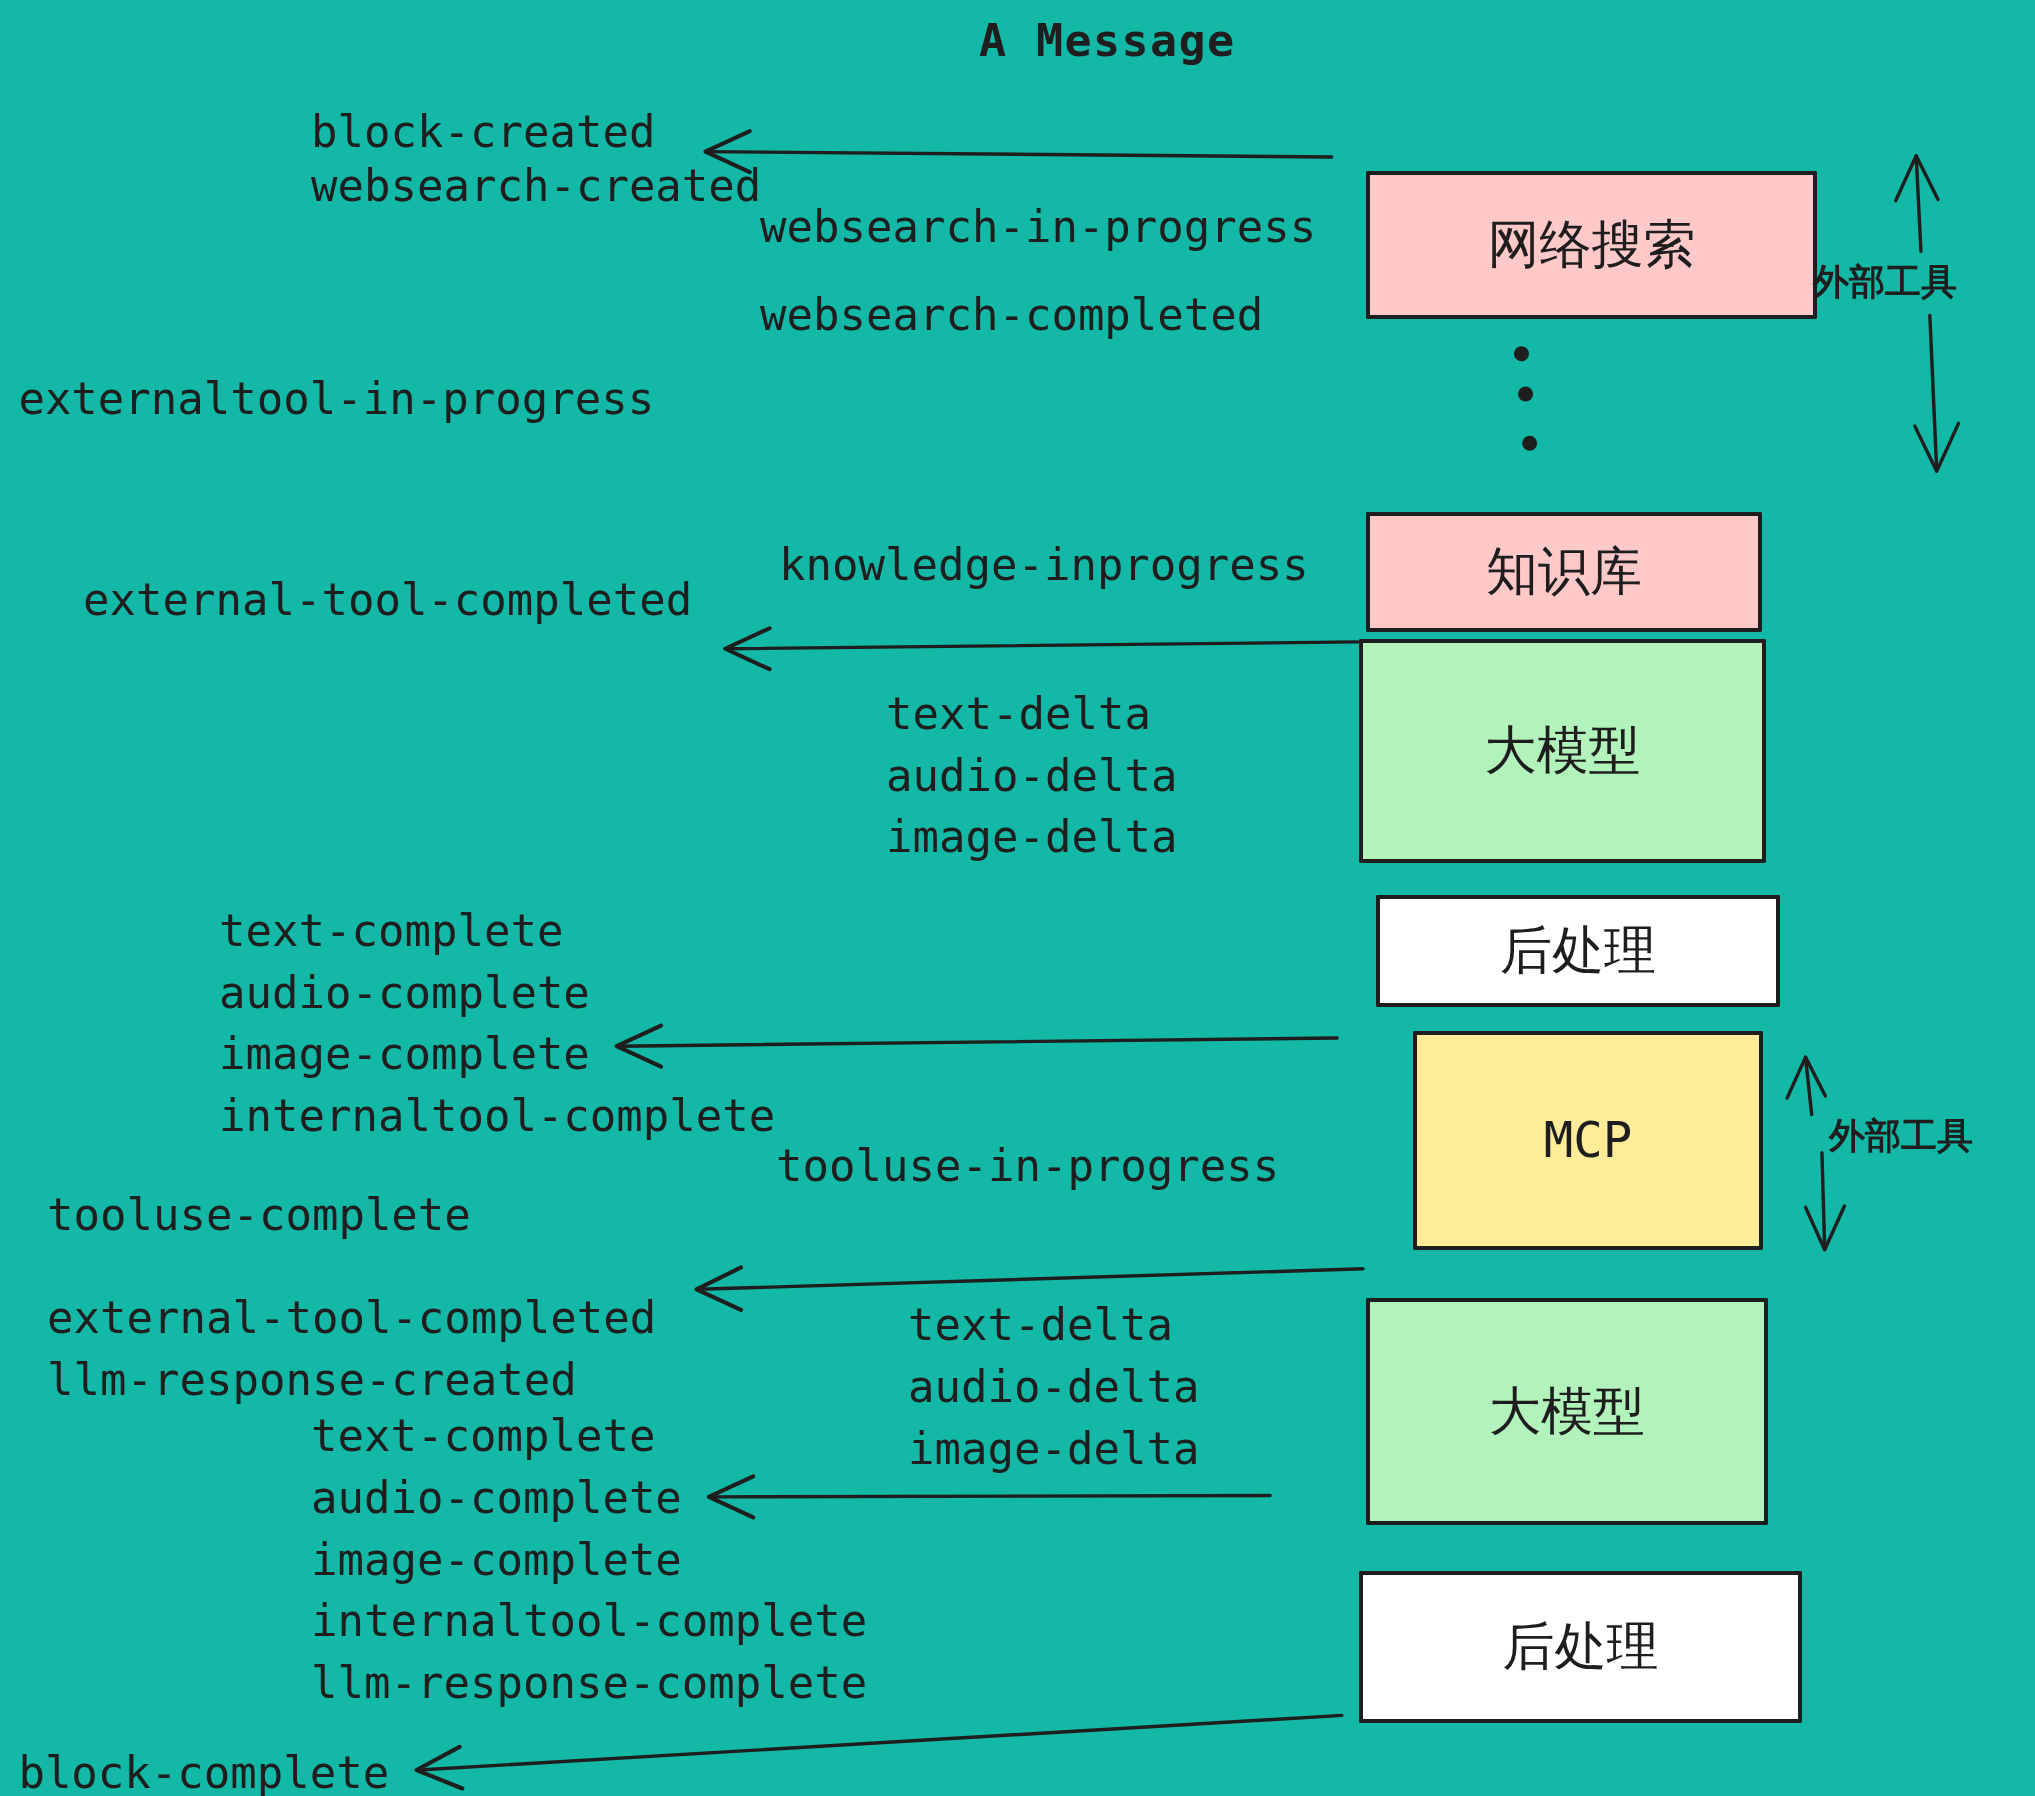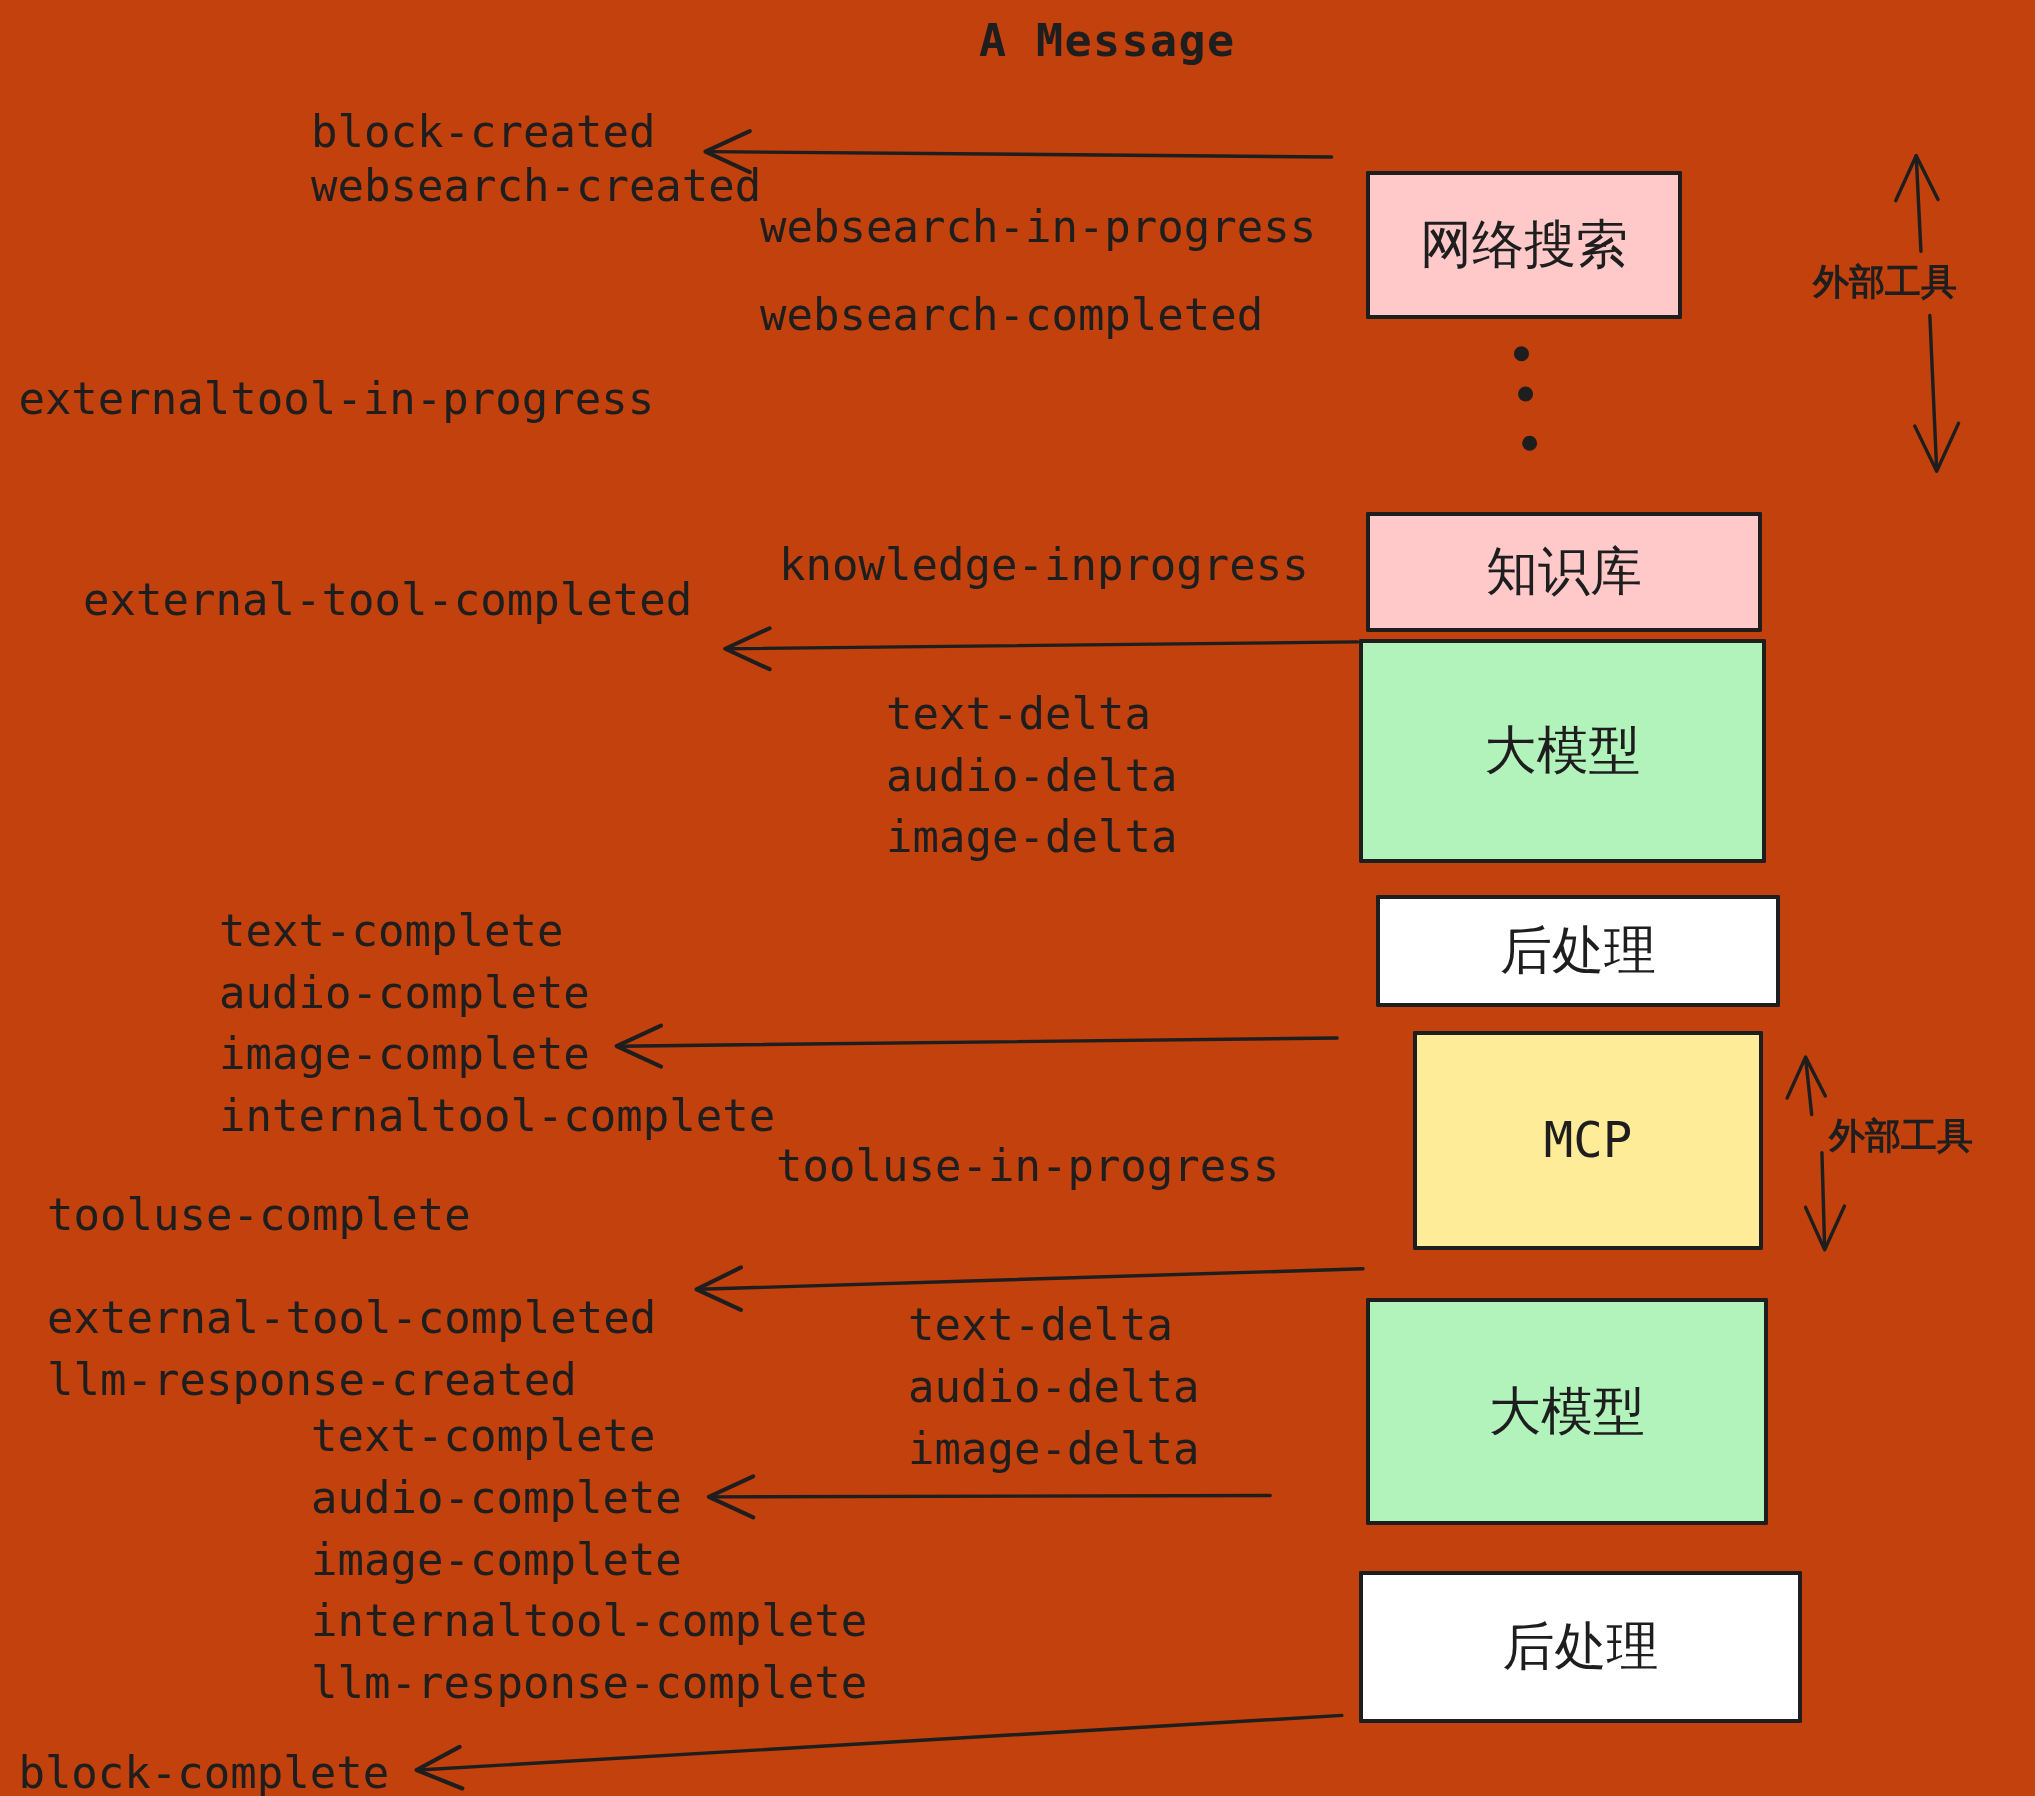--- a/index.html
+++ b/index.html
@@ -1,19 +1,19 @@
 <!DOCTYPE html>
 <html style="font-size:11px"><head>
 <meta charset="utf-8">
 <style>
   html,body{margin:0;padding:0;background:#ffffff;}
   #canvas{
     position:relative;
     width:2035px;height:1796px;
-    background:#c2410c;
+    background:#14b8a6;
     font-family:"DejaVu Sans Mono", monospace;
     color:#1e1e1e;
     overflow:hidden;
   }
   .title{
     position:absolute;
     font-size:45px;
     font-weight:bold;
     letter-spacing:1.4px;
     white-space:nowrap;
@@ -146,21 +146,21 @@
   <div class="ev" style="left:908px;top:1426px;">image-delta</div>
 
   <div class="ev" style="left:311px;top:1413px;">text-complete</div>
   <div class="ev" style="left:311px;top:1475px;">audio-complete</div>
   <div class="ev" style="left:311px;top:1537px;">image-complete</div>
   <div class="ev" style="left:311px;top:1598px;">internaltool-complete</div>
   <div class="ev" style="left:311px;top:1660px;">llm-response-complete</div>
 
   <div class="ev" style="left:18.4px;top:1750px;">block-complete</div>
 
-  <div class="box" style="left: 1366px; top: 171px; width: 316px; height: 148px; background: rgb(255, 201, 201);">
+  <div class="box" style="left: 1366px; top: 171px; width: 451px; height: 148px; background: rgb(255, 201, 201);">
     <span class="zh">网络搜索</span>
   </div>
 
   <div class="box" style="left: 1366px; top: 512px; width: 396px; height: 120px; background: rgb(255, 201, 201); text-align: center;">
     <span class="zh">知识库</span>
   </div>
 
   <div class="box" style="left: 1359px; top: 639px; width: 407px; height: 224px; background: rgb(178, 242, 187);">
     <span class="zh">大模型</span>
   </div>

